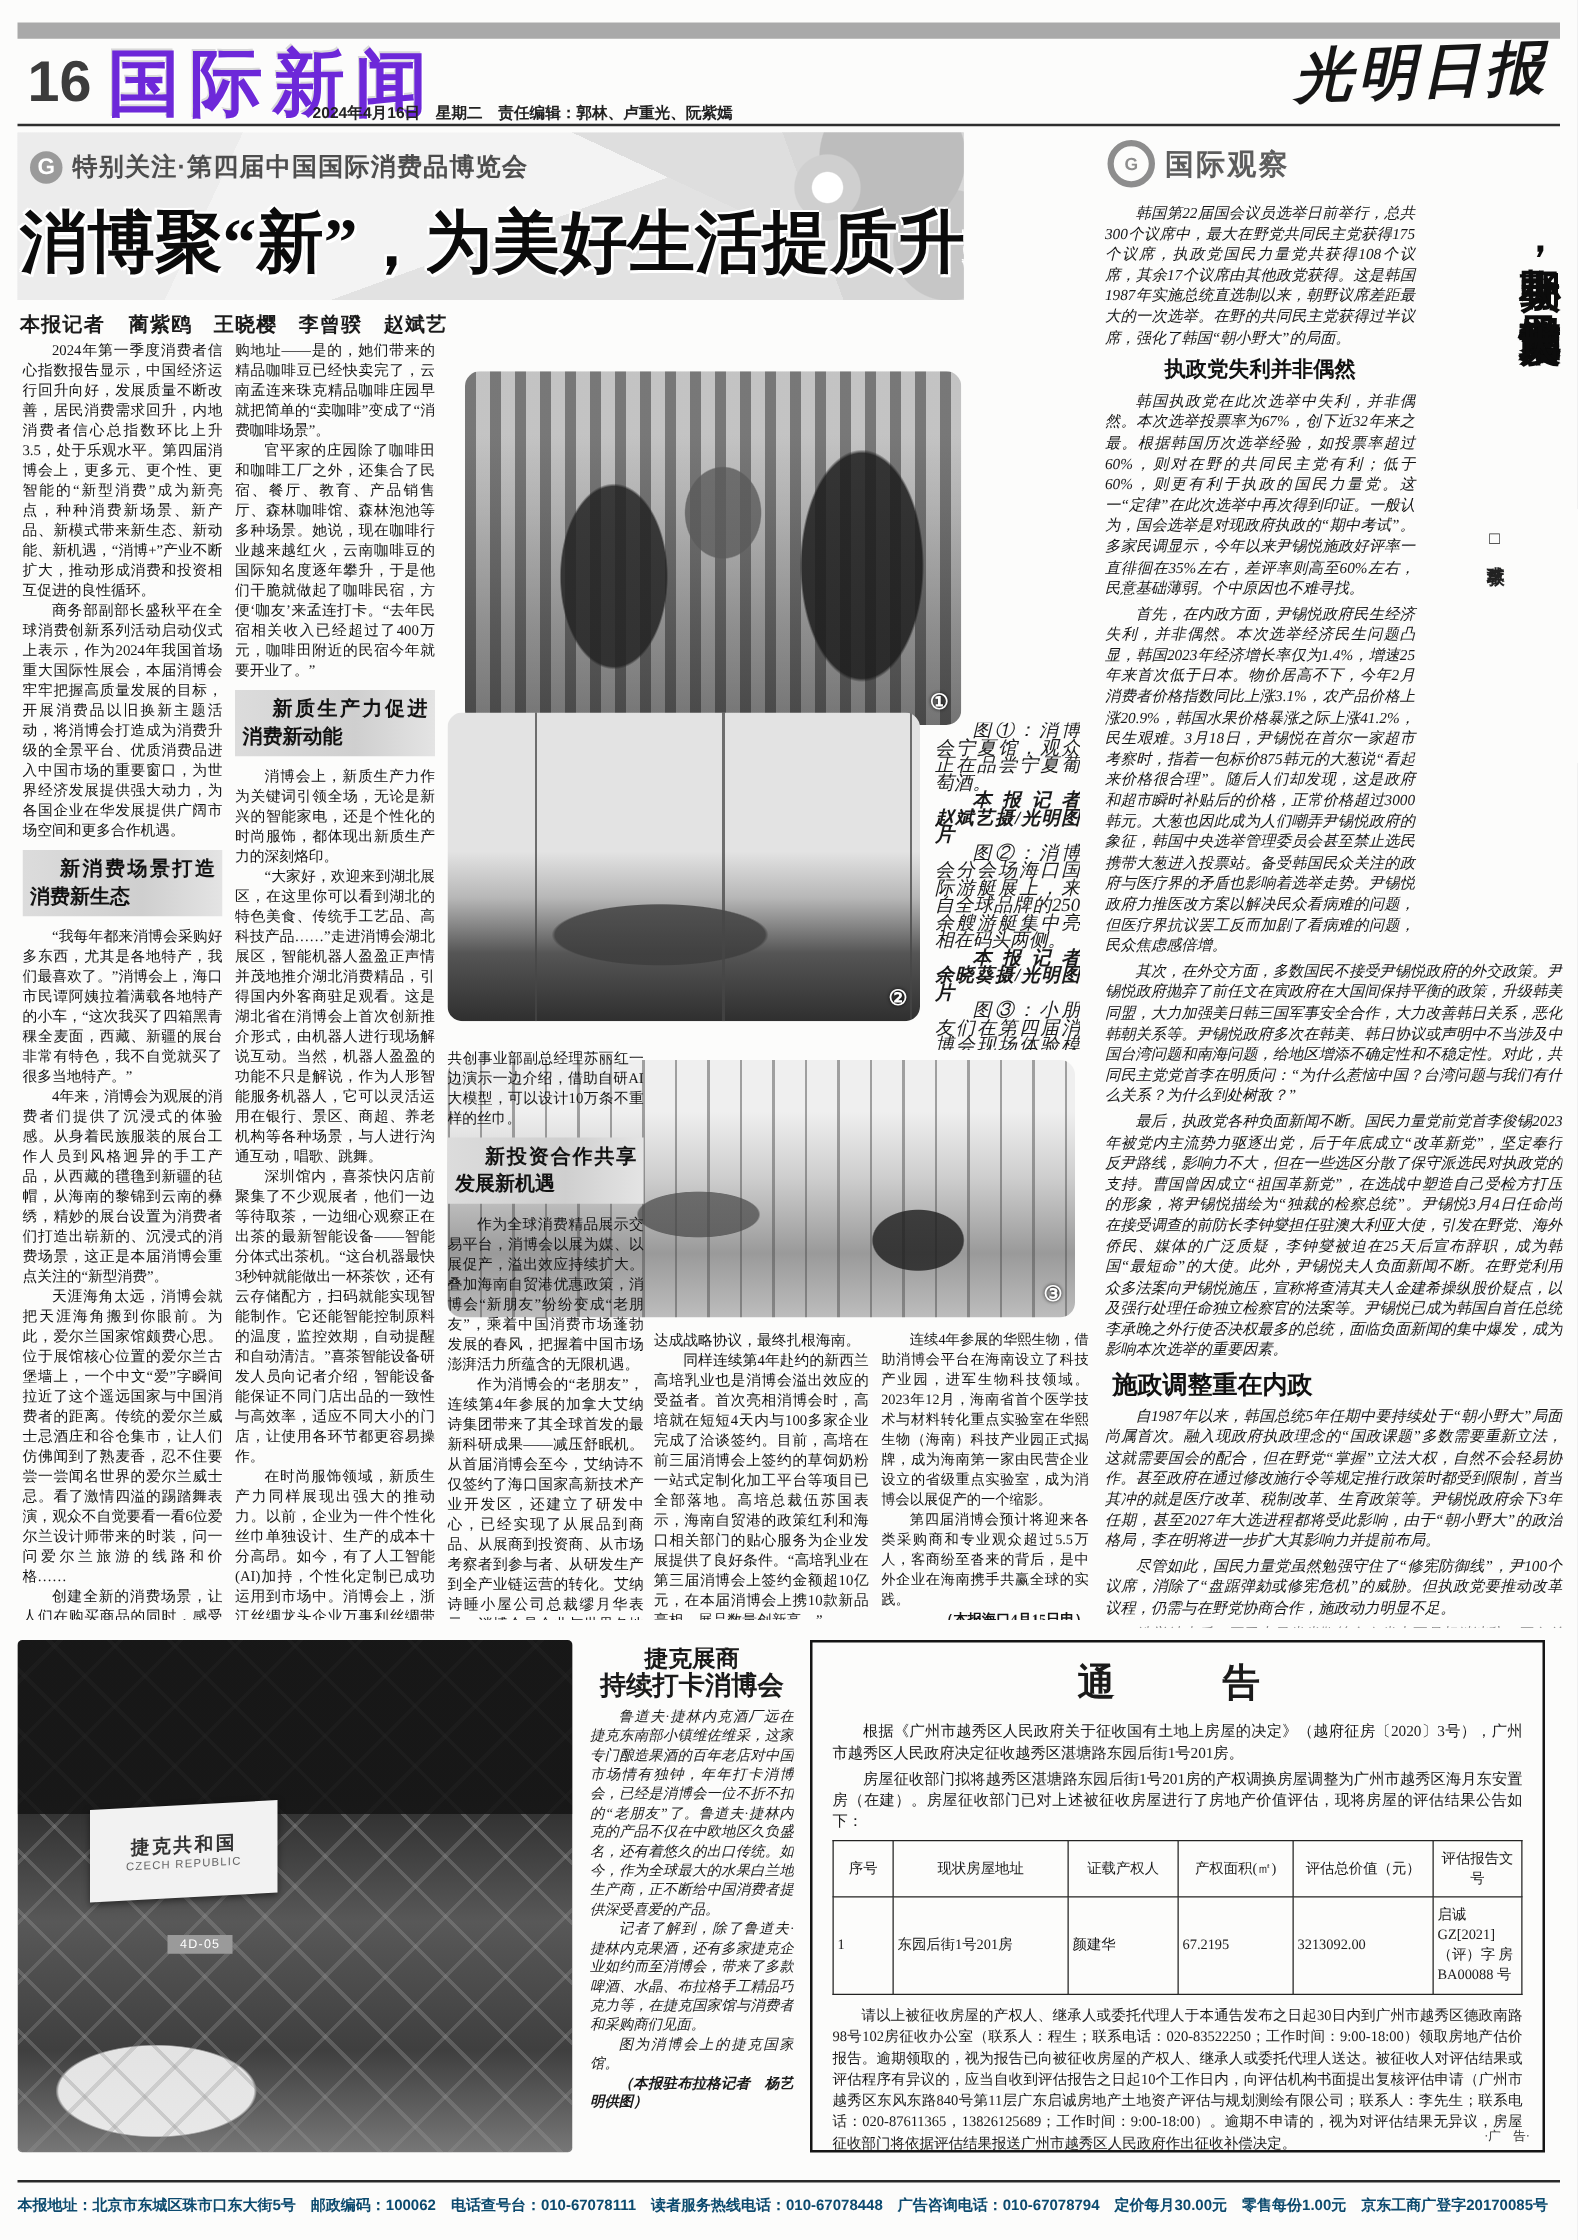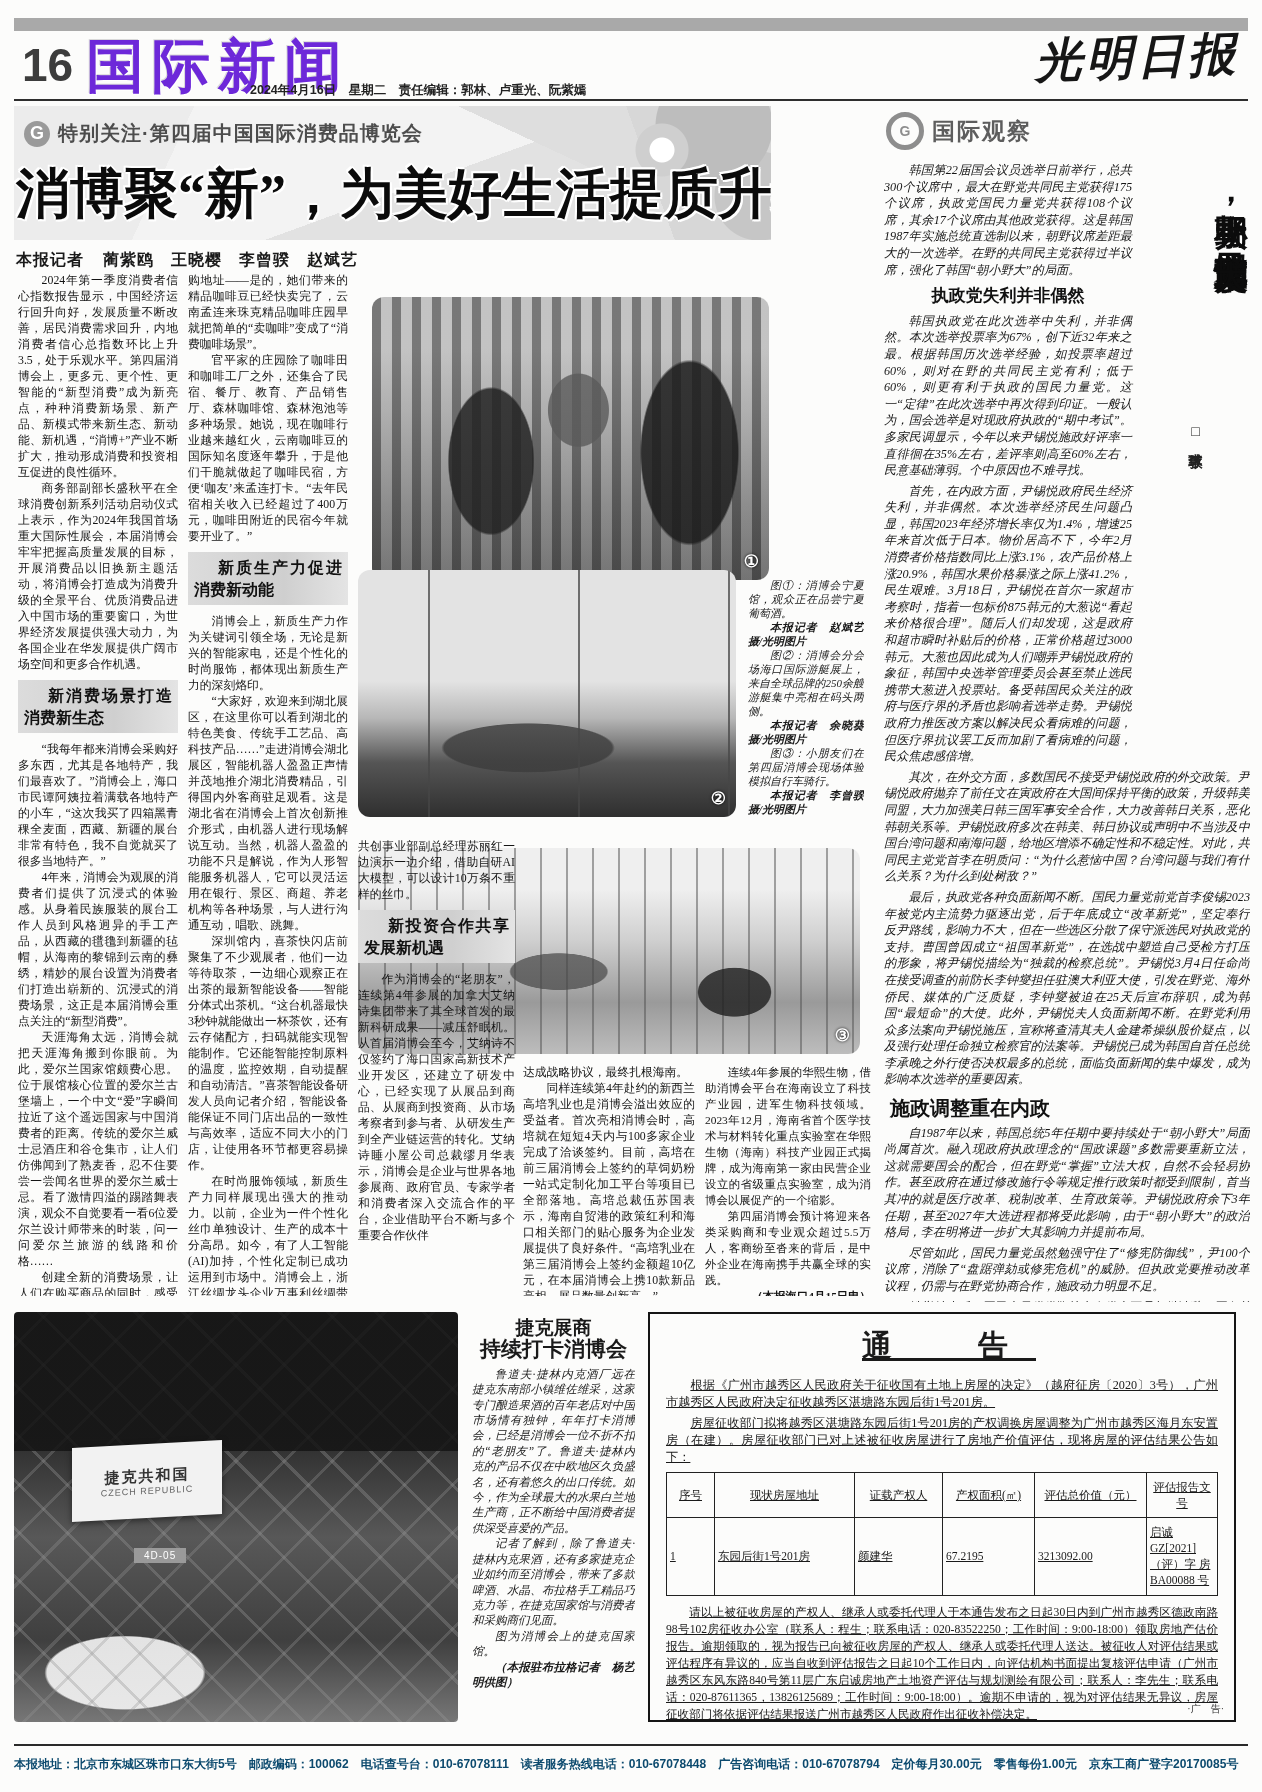--- a/index.html
+++ b/index.html
@@ -62,21 +62,21 @@
      background:
        repeating-linear-gradient(90deg,transparent 0 70px,rgba(70,70,70,.75) 70px 72px,transparent 72px 150px),
        radial-gradient(ellipse 140px 40px at 45% 72%,rgba(60,60,60,.8) 0 60%,transparent 62%),
        linear-gradient(180deg,#e3e3e3 0 45%,#b7b7b7 60%,#555 78%,#2f2f2f 100%);}
   #photo-bike{left:358px;top:848px;width:502px;height:206px;
      background:
        radial-gradient(ellipse 60px 40px at 75% 70%,rgba(30,30,30,.8) 0 60%,transparent 62%),
        radial-gradient(ellipse 80px 30px at 40% 60%,rgba(70,70,70,.7) 0 60%,transparent 62%),
        repeating-linear-gradient(90deg,rgba(80,80,80,.5) 0 2px,transparent 2px 26px),
        linear-gradient(180deg,#efefef 0 20%,#cfcfcf 45%,#9a9a9a 75%,#bdbdbd 100%);}
-  #captions{left:748px;top:578px;width:116px;height:262px;font-size:11px;line-height:14px;
+  #captions{left:748px;top:578px;width:116px;height:262px;font-size:15px;line-height:14px;
         font-style:italic;text-align:justify;overflow:hidden;}
   #captions p{margin:0;}
   #captions .cap{text-indent:2em;}
   #captions .capcredit{font-weight:700;text-indent:2em;}
   
   #observer{left:884px;top:106px;width:366px;height:1196px;overflow:hidden;}
   .obs-logo-row{display:flex;align-items:center;gap:8px;margin:6px 0 12px 2px;}
   .g-ring{width:28px;height:28px;border-radius:50%;border:5px solid #8d8d8d;color:#8d8d8d;display:inline-flex;
         align-items:center;justify-content:center;font-family:"Liberation Sans",sans-serif;font-weight:900;font-size:14px;}
   .obs-logo-text{font-family:"Liberation Sans",sans-serif;font-weight:900;font-size:23px;color:#5d5d5d;letter-spacing:2px;}
@@ -108,21 +108,21 @@
   #czech-col{left:472px;top:1318px;width:163px;height:404px;overflow:hidden;font-size:11.5px;line-height:15.4px;
         font-style:italic;text-align:justify;}
   #czech-col p{margin:0;text-indent:2em;}
   .cz-t1{font-style:normal;text-align:center;font-family:"Liberation Sans",sans-serif;font-weight:900;
         font-size:19px;text-indent:0 !important;margin:2px 0 6px 0 !important;}
   .cz-t2{font-style:normal;text-align:center;font-family:"Liberation Sans",sans-serif;font-weight:900;
         font-size:21px;text-indent:0 !important;margin:0 0 10px 0 !important;}
   .cz-credit{font-weight:700;}
   
   #notice{left:648px;top:1312px;width:588px;height:410px;border:2.5px solid #151515;box-sizing:border-box;
-        padding:10px 16px 6px 16px;overflow:hidden;text-decoration:underline;}
+        padding:10px 16px 6px 16px;overflow:hidden;}
   .notice-title{text-align:center;font-size:30px;font-weight:900;letter-spacing:28px;margin:2px 0 10px 14px;}
   .notice-p{font-size:12.2px;line-height:17px;text-align:justify;text-indent:2em;margin:0 0 4px 0;}
   .notice-table{width:100%;border-collapse:collapse;table-layout:fixed;margin:6px 0 8px 0;font-size:11.5px;}
   .notice-table th,.notice-table td{border:1px solid #222;padding:6px 3px;font-weight:400;line-height:1.4;}
   .sign{font-size:12.5px;font-weight:700;text-align:right;margin:6px 24px 0 0;line-height:1.6;}
   .ad-label{position:absolute;right:10px;bottom:4px;font-size:10px;color:#333;}
   
   .footer-rule{left:14px;top:1744px;width:1234px;height:2px;background:#2a2a2a;}
   .footer-text{left:14px;top:1756px;width:1234px;font-size:12px;font-weight:700;
         font-family:"Liberation Sans",sans-serif;color:#0c4a6e;white-space:nowrap;}
@@ -187,20 +187,21 @@
     <p class="capcredit">本报记者　赵斌艺摄/光明图片</p>
     <p class="cap">图②：消博会分会场海口国际游艇展上，来自全球品牌的250余艘游艇集中亮相在码头两侧。</p>
     <p class="capcredit">本报记者　余晓葵摄/光明图片</p>
     <p class="cap">图③：小朋友们在第四届消博会现场体验模拟自行车骑行。</p>
     <p class="capcredit">本报记者　李曾骙摄/光明图片</p>
   </div>
 
   <div class="abs col" id="col3">
     <p class="cont">共创事业部副总经理苏丽红一边演示一边介绍，借助自研AI大模型，可以设计10万条不重样的丝巾。</p>
     <div class="subhead-pill">新投资合作共享发展新机遇</div>
+    <p>作为全球消费精品展示交易平台，消博会以展为媒、以展促产，溢出效应持续扩大。叠加海南自贸港优惠政策，消博会“新朋友”纷纷变成“老朋友”，乘着中国消费市场蓬勃发展的春风，把握着中国市场澎湃活力所蕴含的无限机遇。</p>
     <p>作为消博会的“老朋友”，连续第4年参展的加拿大艾纳诗集团带来了其全球首发的最新科研成果——减压舒眠机。从首届消博会至今，艾纳诗不仅签约了海口国家高新技术产业开发区，还建立了研发中心，已经实现了从展品到商品、从展商到投资商、从市场考察者到参与者、从研发生产到全产业链运营的转化。艾纳诗睡小屋公司总裁缪月华表示，消博会是企业与世界各地参展商、政府官员、专家学者和消费者深入交流合作的平台，企业借助平台不断与多个重要合作伙伴</p>
   </div>
 
   <div class="abs col" id="col4">
     <p class="cont">达成战略协议，最终扎根海南。</p>
     <p>同样连续第4年赴约的新西兰高培乳业也是消博会溢出效应的受益者。首次亮相消博会时，高培就在短短4天内与100多家企业完成了洽谈签约。目前，高培在前三届消博会上签约的草饲奶粉一站式定制化加工平台等项目已全部落地。高培总裁伍苏国表示，海南自贸港的政策红利和海口相关部门的贴心服务为企业发展提供了良好条件。“高培乳业在第三届消博会上签约金额超10亿元，在本届消博会上携10款新品亮相，展品数量创新高。”</p>
   </div>
 
   <div class="abs col" id="col5">
     <p>连续4年参展的华熙生物，借助消博会平台在海南设立了科技产业园，进军生物科技领域。2023年12月，海南省首个医学技术与材料转化重点实验室在华熙生物（海南）科技产业园正式揭牌，成为海南第一家由民营企业设立的省级重点实验室，成为消博会以展促产的一个缩影。</p>

